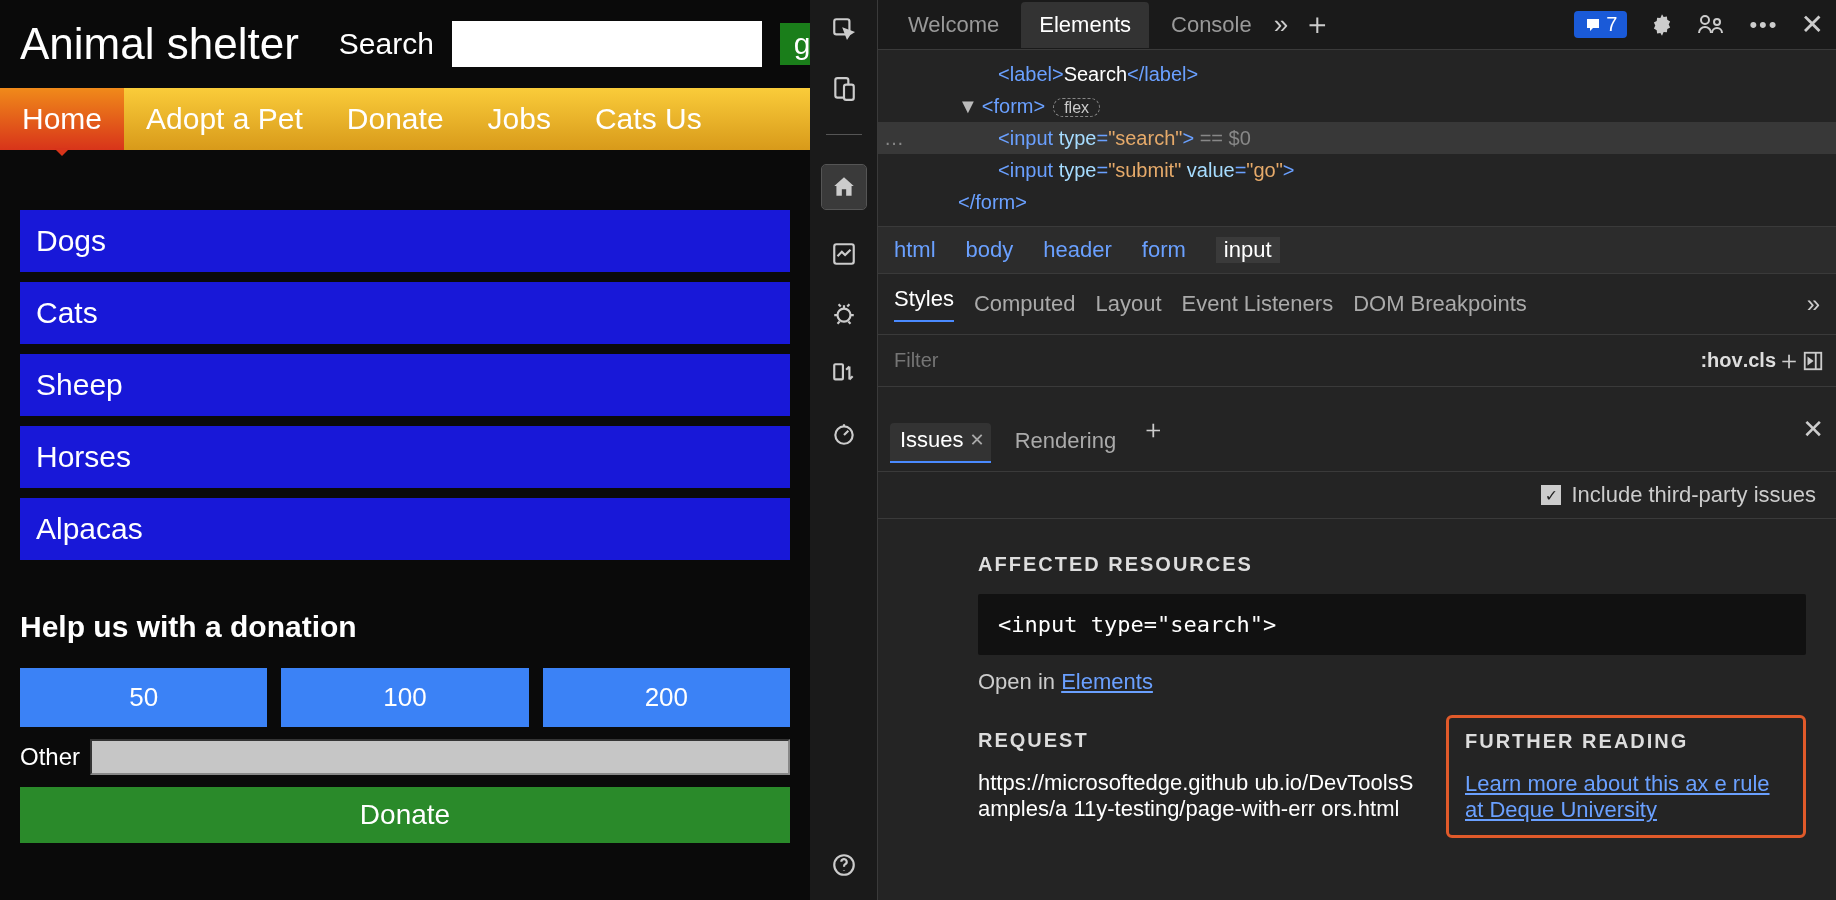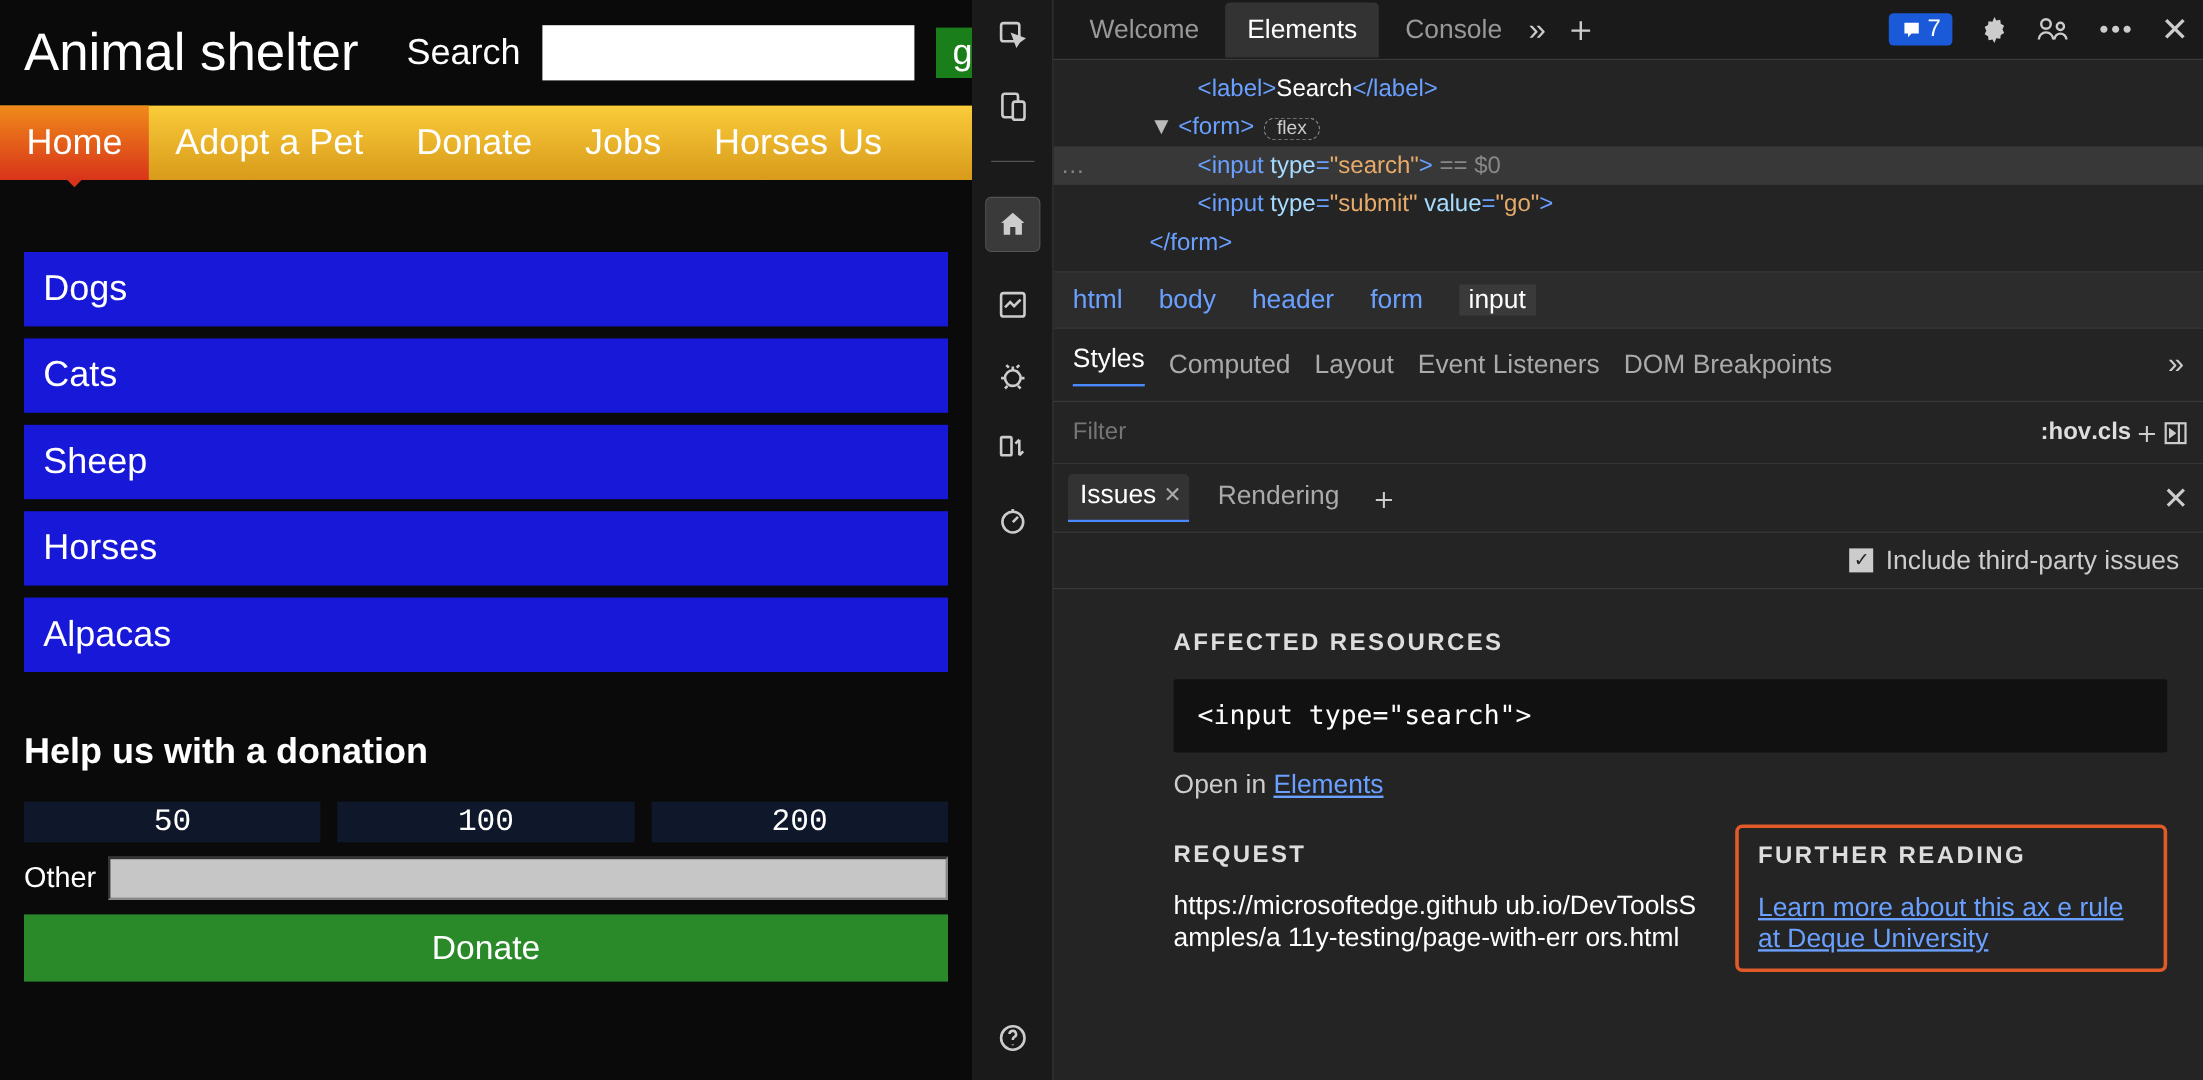--- a/index.html
+++ b/index.html
@@ -99,27 +99,26 @@
     font-weight: 700;
     margin-bottom: 24px;
   }
   .don-row {
     display: flex;
     gap: 14px;
     margin-bottom: 12px;
   }
   .don-btn {
     flex: 1;
-    background: #0f172a;
+    background: #3b82f6;
     color: #fff;
     font-size: 26px;
-    padding: 2px 0;
+    padding: 14px 0;
     text-align: center;
     border: none;
-    font-family: Liberation Mono, monospace;
   }
   .other-row {
     display: flex;
     align-items: center;
     gap: 10px;
     margin-bottom: 12px;
   }
   .other-row span {
     font-size: 24px;
   }
@@ -318,20 +317,21 @@
     font-size: 22px;
     gap: 20px;
   }
   .drawer-tab {
     color: #aaa;
     padding: 4px 4px 8px 4px;
     display: flex;
     align-items: center;
     gap: 6px;
     cursor: pointer;
+    margin-top: 28px;
   }
   .drawer-tab.active {
     background: #333;
     color: #fff;
     border-bottom: 2px solid #4a8aff;
     padding-left: 10px;
     padding-right: 6px;
     border-radius: 4px 4px 0 0;
   }
   .close-x {
@@ -412,21 +412,21 @@
       <input class="search-input" style="">
       <button class="go-btn">go</button>
     </div>
   </div>
 
   <nav class="nav">
     <div class="nav-item active">Home</div>
     <div class="nav-item">Adopt a Pet</div>
     <div class="nav-item">Donate</div>
     <div class="nav-item">Jobs</div>
-    <div class="nav-item">Horses Us</div>
+    <div class="nav-item">Cats Us</div>
   </nav>
 
   <div class="animal-list">
     <div class="animal-item">Dogs</div>
     <div class="animal-item">Cats</div>
     <div class="animal-item">Sheep</div>
     <div class="animal-item">Horses</div>
     <div class="animal-item">Alpacas</div>
   </div>
 

